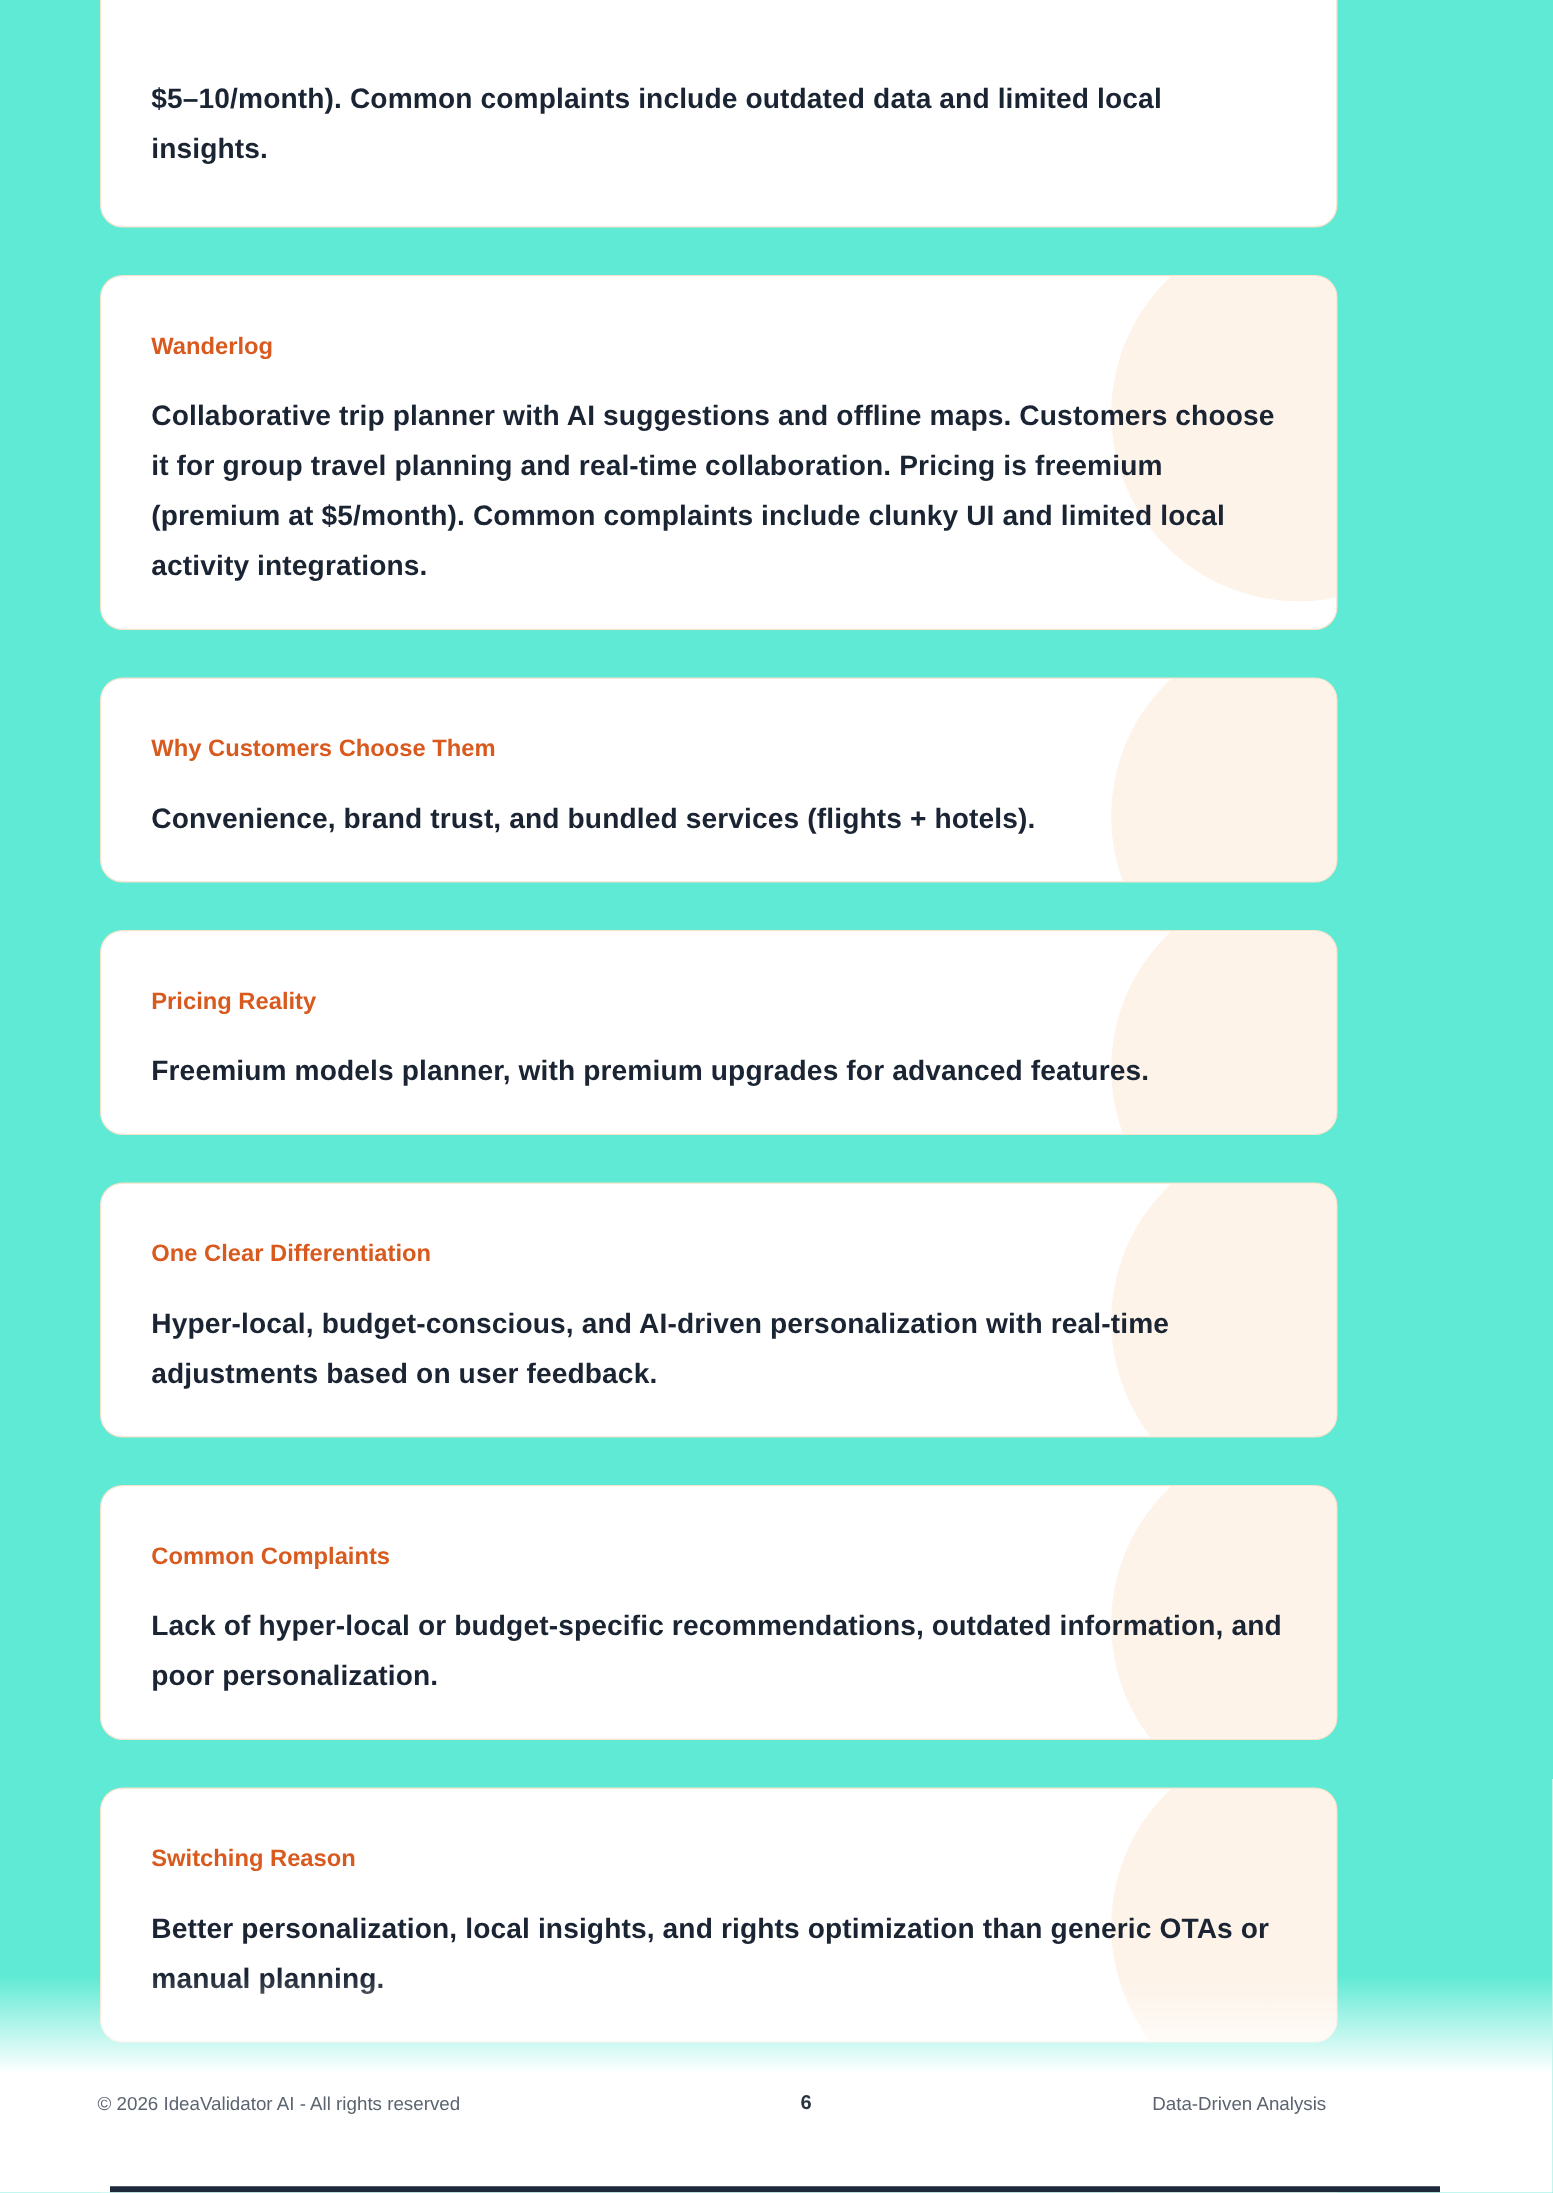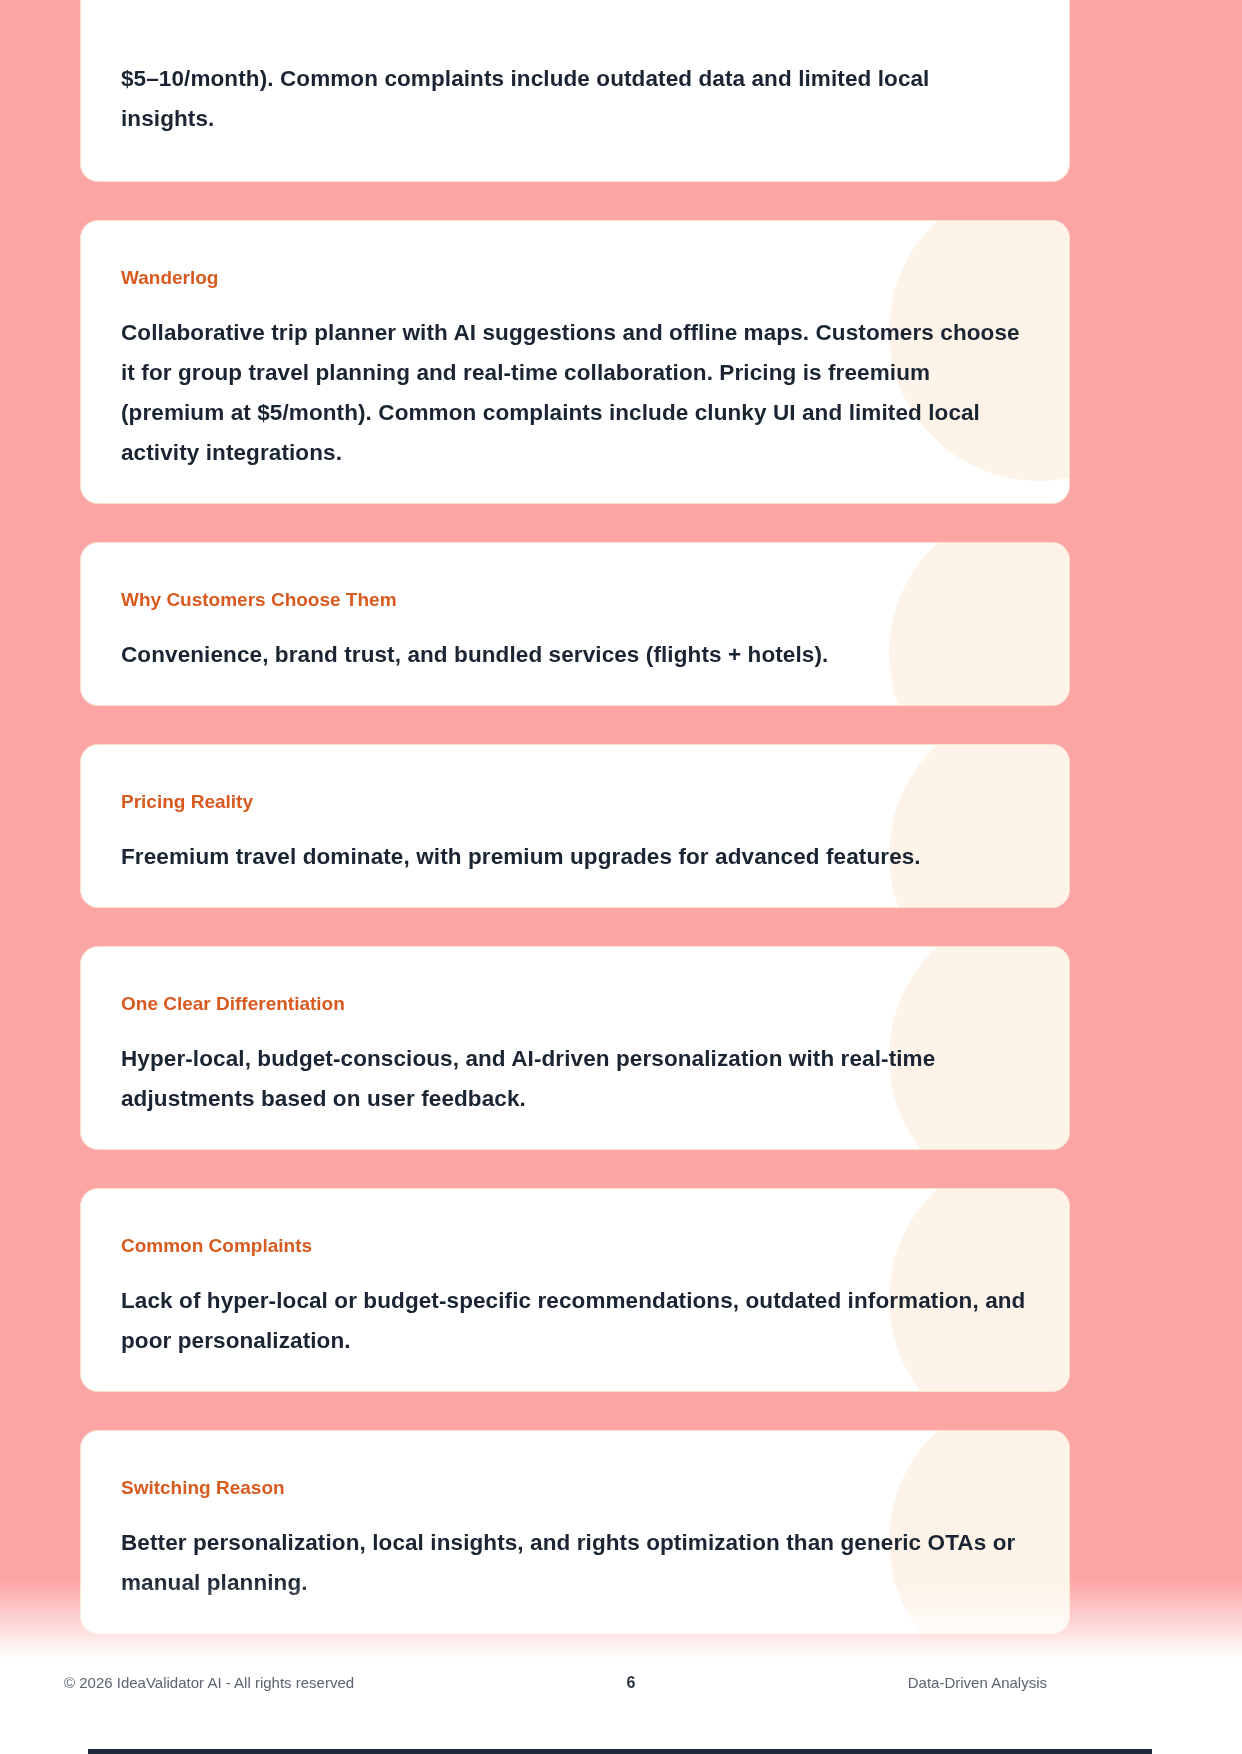--- a/index.html
+++ b/index.html
@@ -5,21 +5,21 @@
   * { margin: 0; padding: 0; box-sizing: border-box; }
   html, body { background: #ffffff; }
   body {
     font-family: "Liberation Sans", "DejaVu Sans", sans-serif;
     width: 1242px;
   }
   .page {
     position: relative;
     width: 1242px;
     height: 1754px;
-    background: #fca5a5;
+    background: #5eead4;
     overflow: hidden;
   }
   .content-column {
     position: absolute;
     left: 80px;
     top: 0;
     width: 990px;
   }
   .card {
     position: relative;
@@ -70,25 +70,25 @@
     left: 0;
     top: 1580px;
     width: 1242px;
     height: 174px;
     background: linear-gradient(to bottom, rgba(255,255,255,0) 0%, #ffffff 45%, #ffffff 100%);
     pointer-events: none;
     z-index: 2;
   }
   .page-footer {
     position: absolute;
-    left: 0;
+    left: 14px;
     bottom: 62px;
     width: 1109px;
     display: flex;
-    align-items: flex-start;
+    align-items: center;
     justify-content: space-between;
     padding: 0 62px 0 64px;
     z-index: 3;
   }
   .footer-copyright,
   .footer-section-label {
     font-size: 15px;
     font-weight: 400;
     color: #5b6470;
   }
@@ -127,21 +127,21 @@
 
     <section class="card">
       <span class="card-decoration"></span>
       <h3 class="card-heading">Why Customers Choose Them</h3>
       <p class="card-body">Convenience, brand trust, and bundled services (flights + hotels).</p>
     </section>
 
     <section class="card">
       <span class="card-decoration"></span>
       <h3 class="card-heading">Pricing Reality</h3>
-      <p class="card-body">Freemium travel dominate, with premium upgrades for advanced features.</p>
+      <p class="card-body">Freemium models planner, with premium upgrades for advanced features.</p>
     </section>
 
     <section class="card">
       <span class="card-decoration"></span>
       <h3 class="card-heading">One Clear Differentiation</h3>
       <p class="card-body">Hyper-local, budget-conscious, and AI-driven personalization with real-time adjustments based on user feedback.</p>
     </section>
 
     <section class="card">
       <span class="card-decoration"></span>

